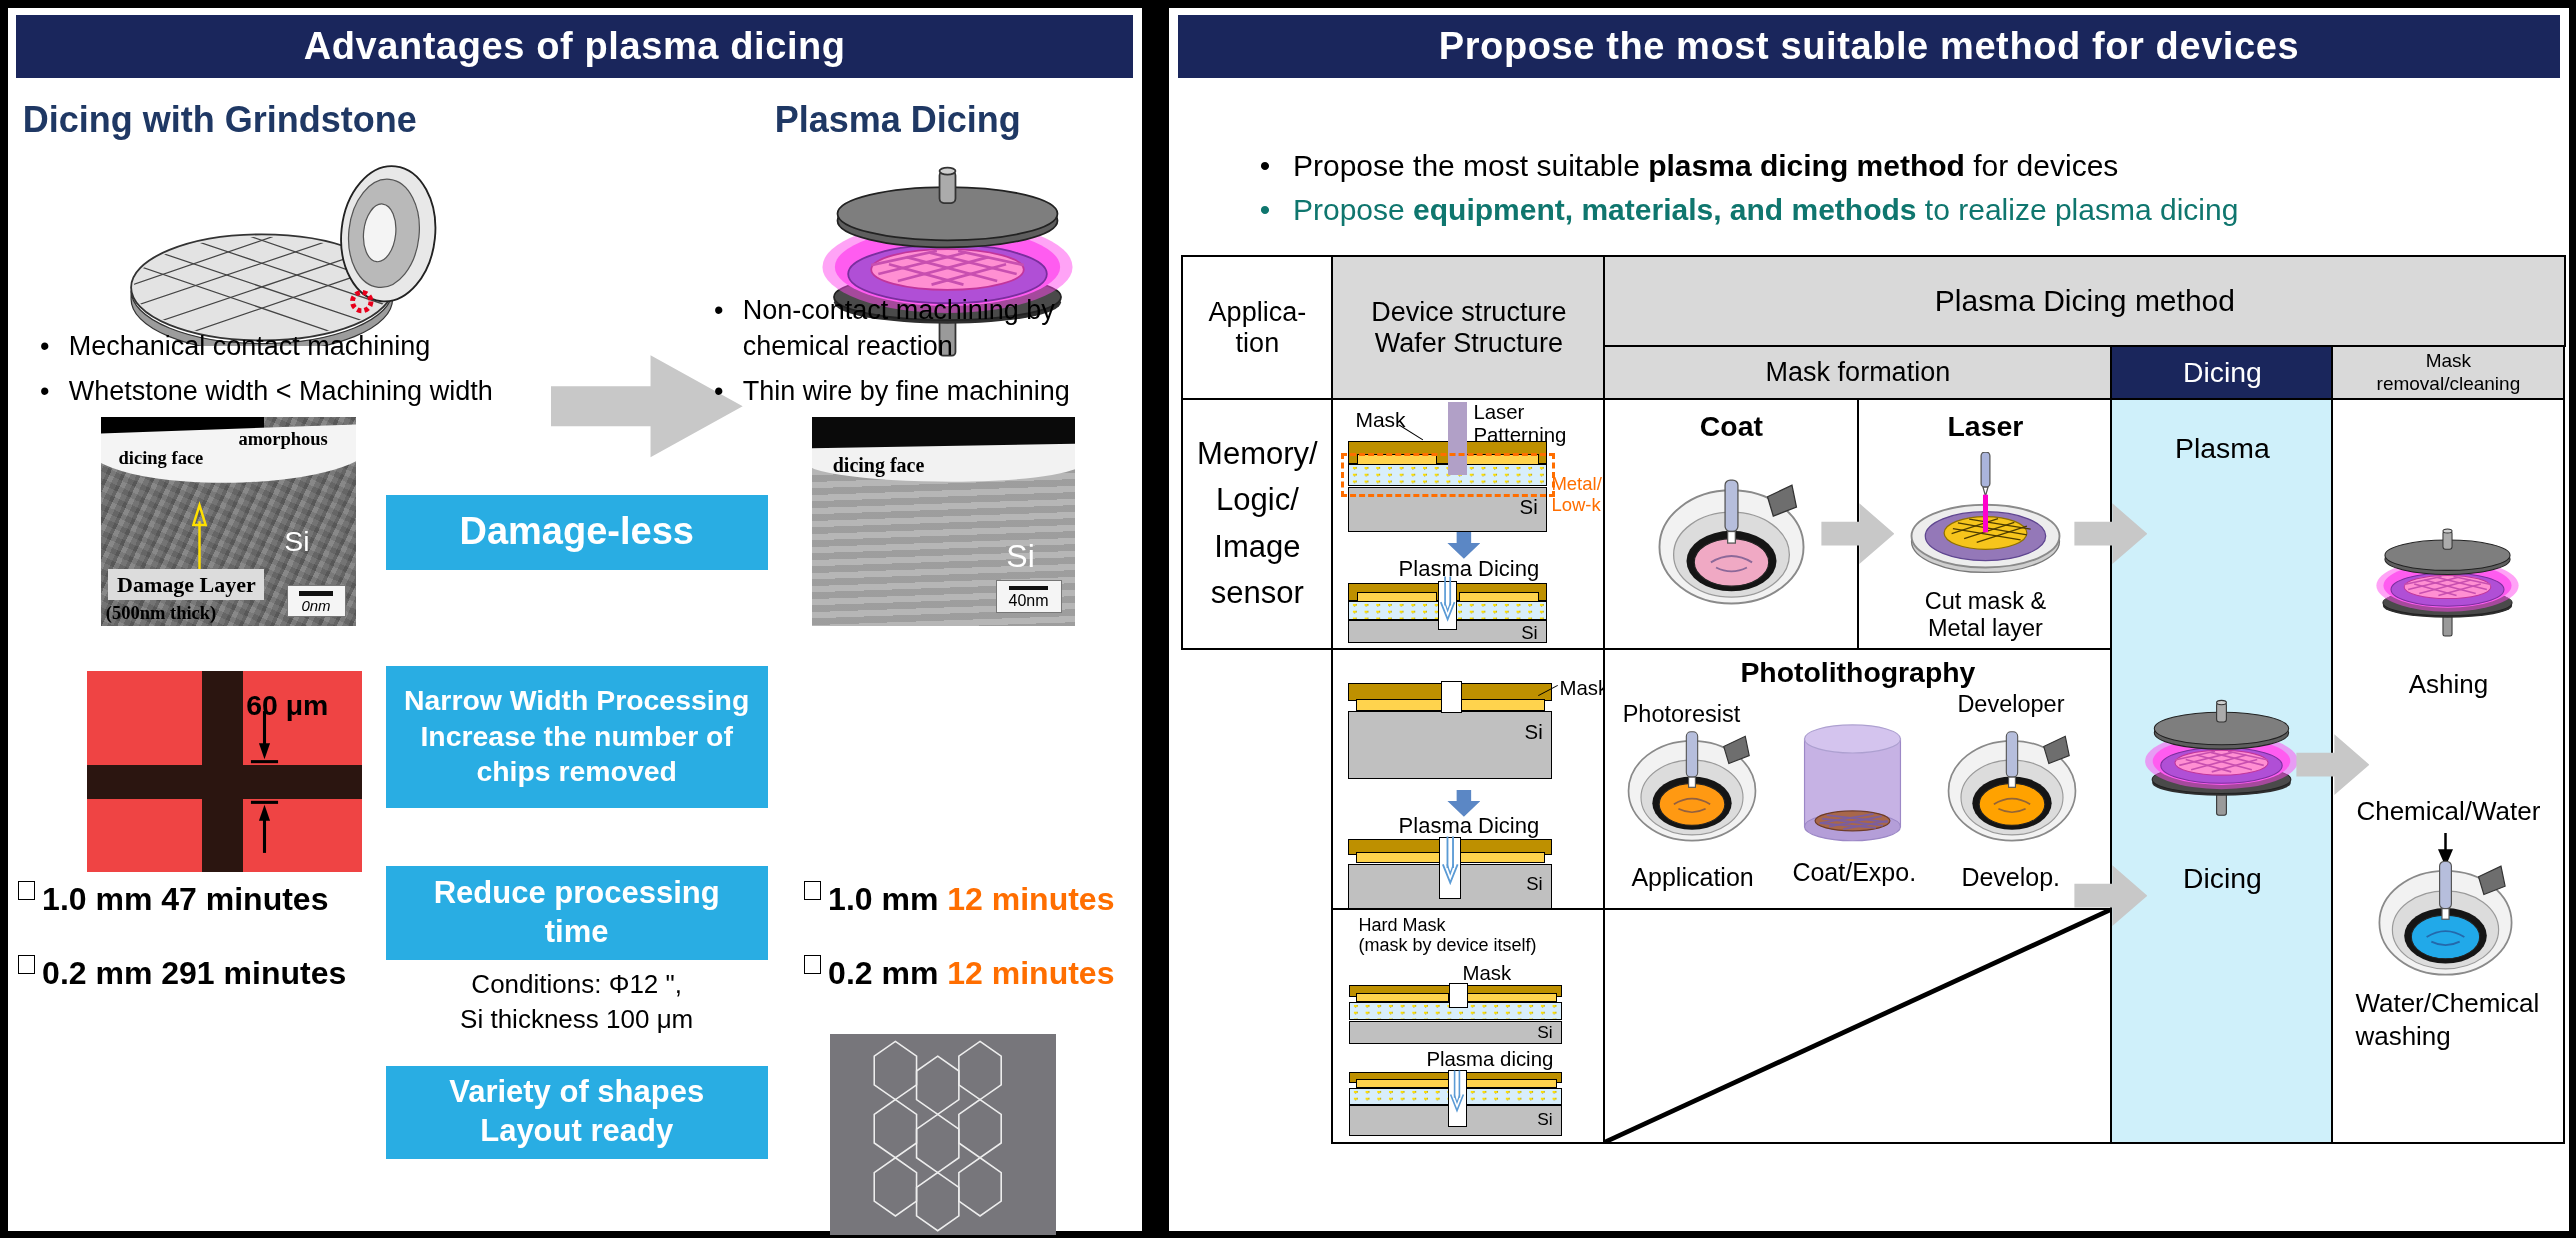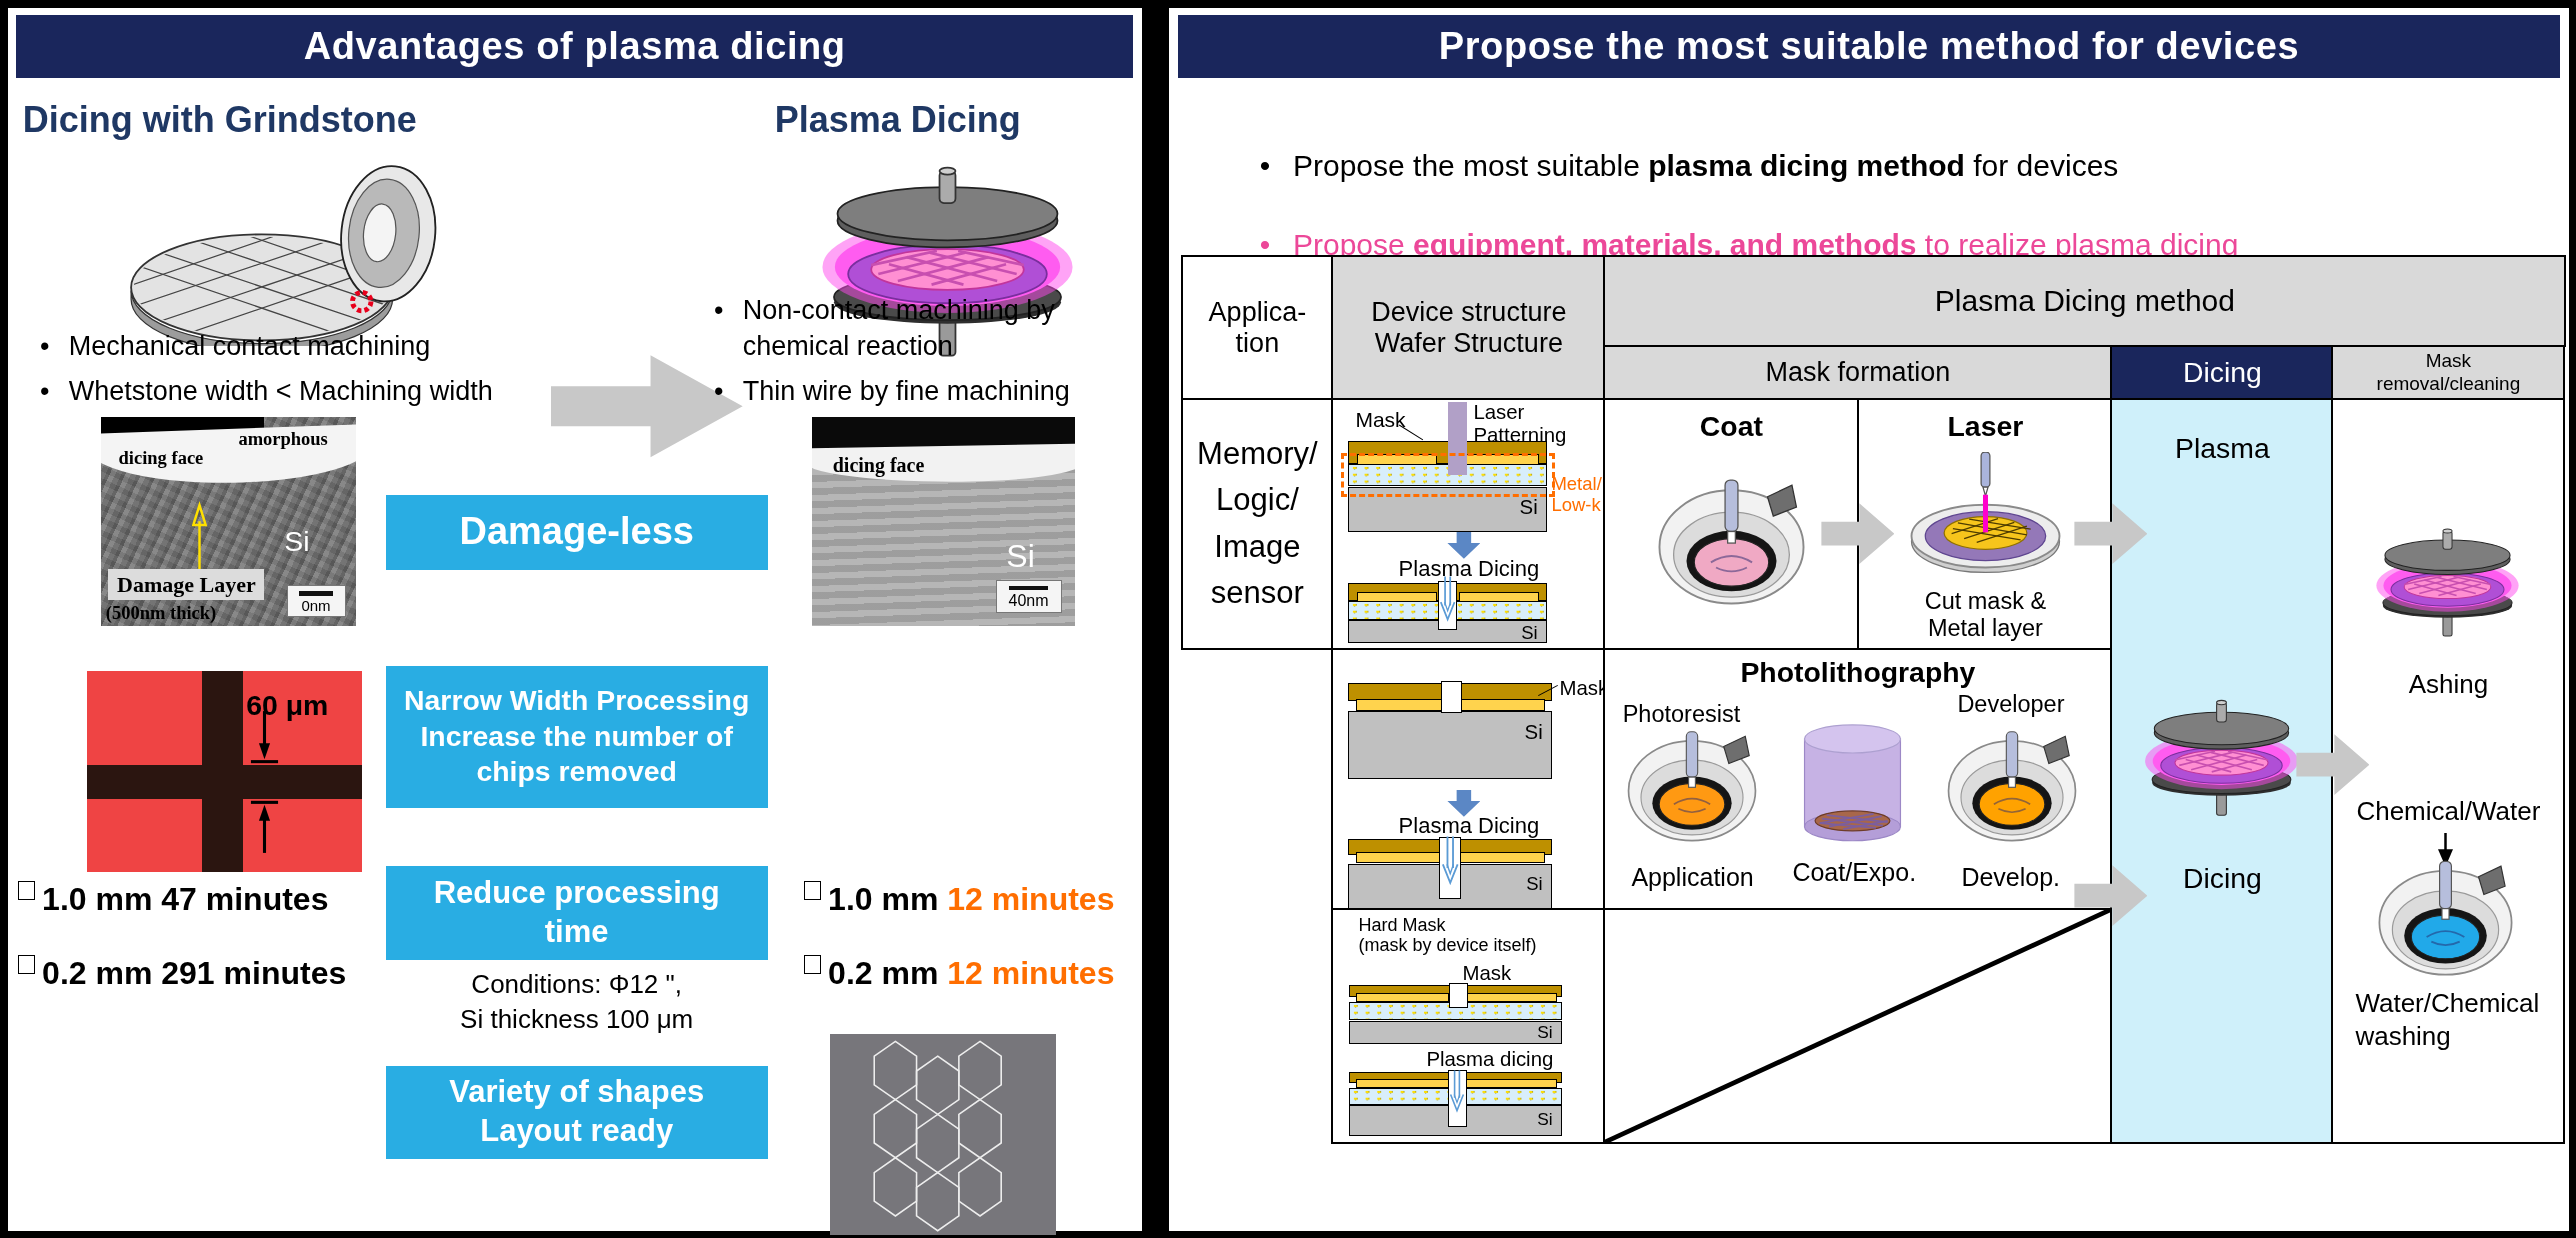--- a/index.html
+++ b/index.html
@@ -162,21 +162,21 @@
       <div class="abs" style="left:-6%;top:6%;width:112%;height:26%;background:#F4F4F4;border-radius:0 0 45% 55% / 0 0 60% 80%;transform:rotate(-2deg);"></div>
       <div class="lbl serif" style="left:7%;top:15%;font-size:18.5px;">dicing face</div>
       <div class="lbl serif" style="left:54%;top:6%;font-size:18.5px;">amorphous</div>
       <div class="lbl" style="left:72%;top:52%;font-size:28.4px;color:#fff;">Si</div>
       <svg class="icon" style="left:34%;top:42%;width:25px;height:80px;" viewBox="0 0 40 130">
         <path d="M20,130 L20,28" stroke="#FFE000" stroke-width="4"></path>
           <polygon points="10,34 20,2 30,34" fill="none" stroke="#FFE000" stroke-width="4"></polygon>
       </svg>
       <div class="lbl serif" style="left:3%;top:73%;font-size:22px;background:#DCDCDC;padding:2.5px 8.7px;">Damage Layer</div>
       <div class="lbl serif" style="left:2%;top:89%;font-size:18.5px;">(500nm thick)</div>
-      <div class="scalebox" style="right:4%;bottom:4%;width:57px;font-size:15px;padding-bottom:2.5px;">
+      <div class="scalebox" style="right:4%;bottom:4%;width:57px;font-size:15px;padding-bottom:2.5px;font-style:italic;">
         <span class="bar"></span>
         <span>0nm</span>
       </div>
     </div>
 
     <div class="callout" style="left:378px;top:487px;width:382px;height:75px;font-size:38px;">
       <span>Damage-less</span>
     </div>
 
     <div class="abs" style="left:804px;top:409px;width:263px;height:209px;background:#A8A8A8;background-image:repeating-linear-gradient(178deg,rgba(255,255,255,.16) 0 6.2px,rgba(110,110,110,.18) 6.2px 13px);overflow:hidden;">
@@ -243,21 +243,21 @@
   </div>
 
   <div class="slide" style="left:1165px;top:3.7px;width:1408px;height:1231px;">
     <div class="titlebar">
       <span>Propose the most suitable method for devices</span>
     </div>
 
     <div class="abs" style="left:68px;top:141px;width:1286px;font-size:30px;color:#000;">
       <span style="display:inline-block;width:56px;text-align:center;">•</span><span>Propose the most suitable </span><b>plasma dicing method</b><span> for devices</span>
     </div>
-    <div class="abs" style="left:68px;top:185px;width:1286px;font-size:30px;color:#ec4899;margin-top:35px;">
+    <div class="abs" style="left:68px;top:185px;width:1286px;font-size:30px;color:#0f766e;">
       <span style="display:inline-block;width:56px;text-align:center;">•</span><span>Propose </span><b>equipment, materials, and methods</b><span> to realize plasma dicing</span>
     </div>
 
     <div class="abs" style="left:12.4px;top:247px;width:1387px;height:892px;">
 
       <div class="cell ctr pre" style="left:0;top:0;width:152px;height:146px;font-size:27px;"><span>Applica-
 tion</span></div>
       <div class="cell ctr pre" style="left:150px;top:0;width:275px;height:146px;background:#D9D9D9;font-size:27px;"><span>Device structure
 Wafer Structure</span></div>
       <div class="cell ctr" style="left:422px;top:0;width:963px;height:92px;background:#D9D9D9;font-size:30px;">

